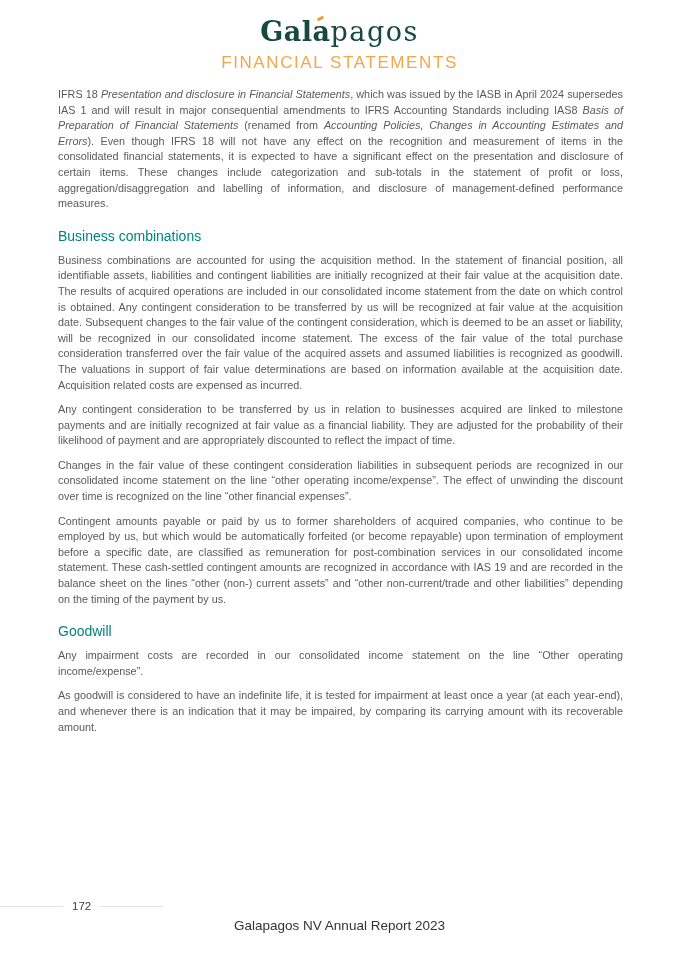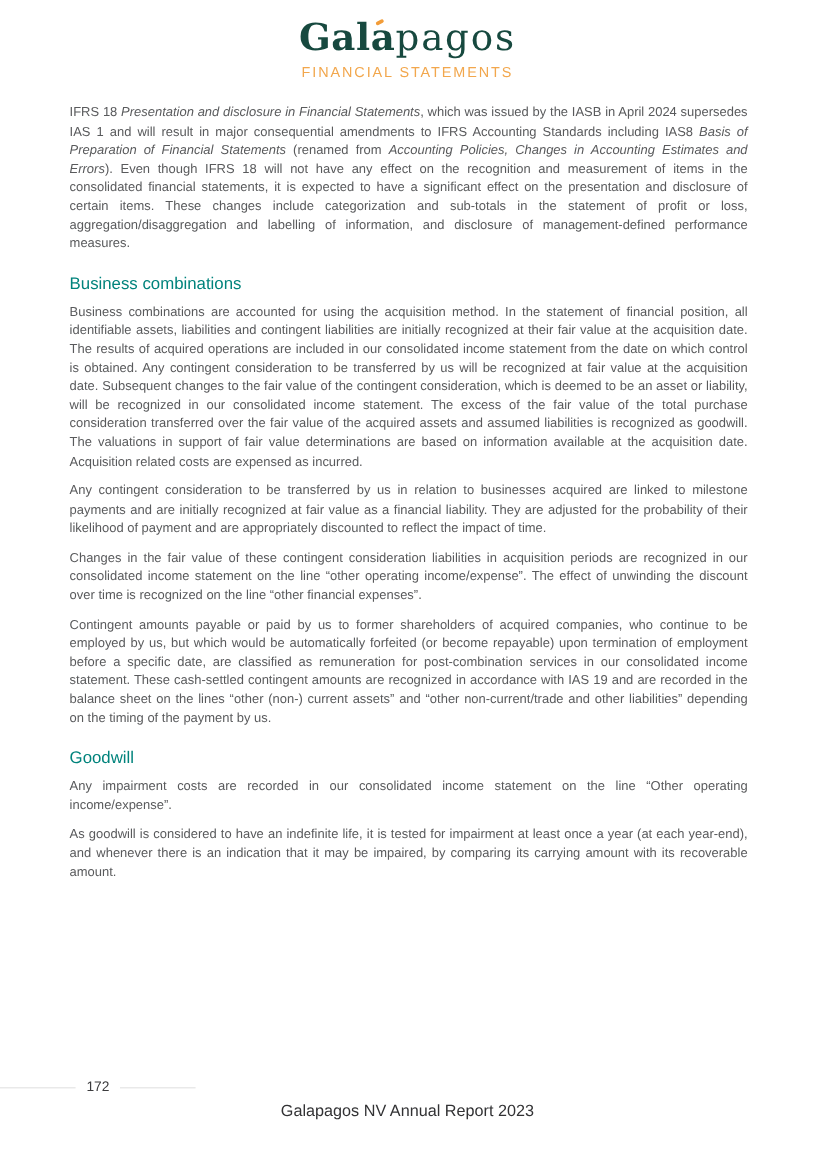--- a/index.html
+++ b/index.html
@@ -9,39 +9,39 @@
     height: 960px;
     background: #ffffff;
     font-family: "Liberation Sans", sans-serif;
     overflow: hidden;
   }
 
   
   .header { position: absolute; top: 16px; left: 0; right: 0; text-align: center; }
   .logo {
     font-family: "DejaVu Serif", serif;
-    font-size: 31px;
+    font-size: 27px;
     color: #17493f;
     letter-spacing: 0.5px;
     line-height: 32px;
   }
   .logo-bold { font-weight: 700; }
   .logo-light { font-weight: 400; letter-spacing: 1.5px; }
   .a-hold { position: relative; display: inline-block; }
   .accent-mark {
     position: absolute;
     width: 7px; height: 3px;
     background: #f29c38;
     transform: rotate(-28deg);
     border-radius: 1.5px;
     top: 1px; left: 4px;
   }
   .subtitle {
     margin-top: 5px;
-    font-size: 12px;
+    font-size: 17px;
     letter-spacing: 1.6px;
     color: #f2a74d;
   }
 
   
   .content { position: absolute; left: 58px; width: 565px; top: 87px; }
   p.body {
     font-size: 10.8px;
     line-height: 15.6px;
     color: #595a5c;
@@ -75,21 +75,21 @@
     </div>
     <div class="subtitle">FINANCIAL STATEMENTS</div>
   </div>
 
   <div class="content">
     <p class="body">IFRS 18 <em>Presentation and disclosure in Financial Statements</em>, which was issued by the IASB in April 2024 supersedes IAS 1 and will result in major consequential amendments to IFRS Accounting Standards including IAS8 <em>Basis of Preparation of Financial Statements</em> (renamed from <em>Accounting Policies, Changes in Accounting Estimates and Errors</em>). Even though IFRS 18 will not have any effect on the recognition and measurement of items in the consolidated financial statements, it is expected to have a significant effect on the presentation and disclosure of certain items. These changes include categorization and sub-totals in the statement of profit or loss, aggregation/disaggregation and labelling of information, and disclosure of management-defined performance measures.</p>
 
     <h2 class="section-heading">Business combinations</h2>
     <p class="body">Business combinations are accounted for using the acquisition method. In the statement of financial position, all identifiable assets, liabilities and contingent liabilities are initially recognized at their fair value at the acquisition date. The results of acquired operations are included in our consolidated income statement from the date on which control is obtained. Any contingent consideration to be transferred by us will be recognized at fair value at the acquisition date. Subsequent changes to the fair value of the contingent consideration, which is deemed to be an asset or liability, will be recognized in our consolidated income statement. The excess of the fair value of the total purchase consideration transferred over the fair value of the acquired assets and assumed liabilities is recognized as goodwill. The valuations in support of fair value determinations are based on information available at the acquisition date. Acquisition related costs are expensed as incurred.</p>
     <p class="body">Any contingent consideration to be transferred by us in relation to businesses acquired are linked to milestone payments and are initially recognized at fair value as a financial liability. They are adjusted for the probability of their likelihood of payment and are appropriately discounted to reflect the impact of time.</p>
-    <p class="body">Changes in the fair value of these contingent consideration liabilities in acquisition periods are recognized in our consolidated income statement on the line “other operating income/expense”. The effect of unwinding the discount over time is recognized on the line “other financial expenses”.</p>
+    <p class="body">Changes in the fair value of these contingent consideration liabilities in subsequent periods are recognized in our consolidated income statement on the line “other operating income/expense”. The effect of unwinding the discount over time is recognized on the line “other financial expenses”.</p>
     <p class="body">Contingent amounts payable or paid by us to former shareholders of acquired companies, who continue to be employed by us, but which would be automatically forfeited (or become repayable) upon termination of employment before a specific date, are classified as remuneration for post-combination services in our consolidated income statement. These cash-settled contingent amounts are recognized in accordance with IAS 19 and are recorded in the balance sheet on the lines “other (non-) current assets” and “other non-current/trade and other liabilities” depending on the timing of the payment by us.</p>
 
     <h2 class="section-heading">Goodwill</h2>
     <p class="body">Any impairment costs are recorded in our consolidated income statement on the line “Other operating income/expense”.</p>
     <p class="body">As goodwill is considered to have an indefinite life, it is tested for impairment at least once a year (at each year-end), and whenever there is an indication that it may be impaired, by comparing its carrying amount with its recoverable amount.</p>
   </div>
 
   <div class="footer">
     <div class="pageno-row">
       <span class="rule"></span>

